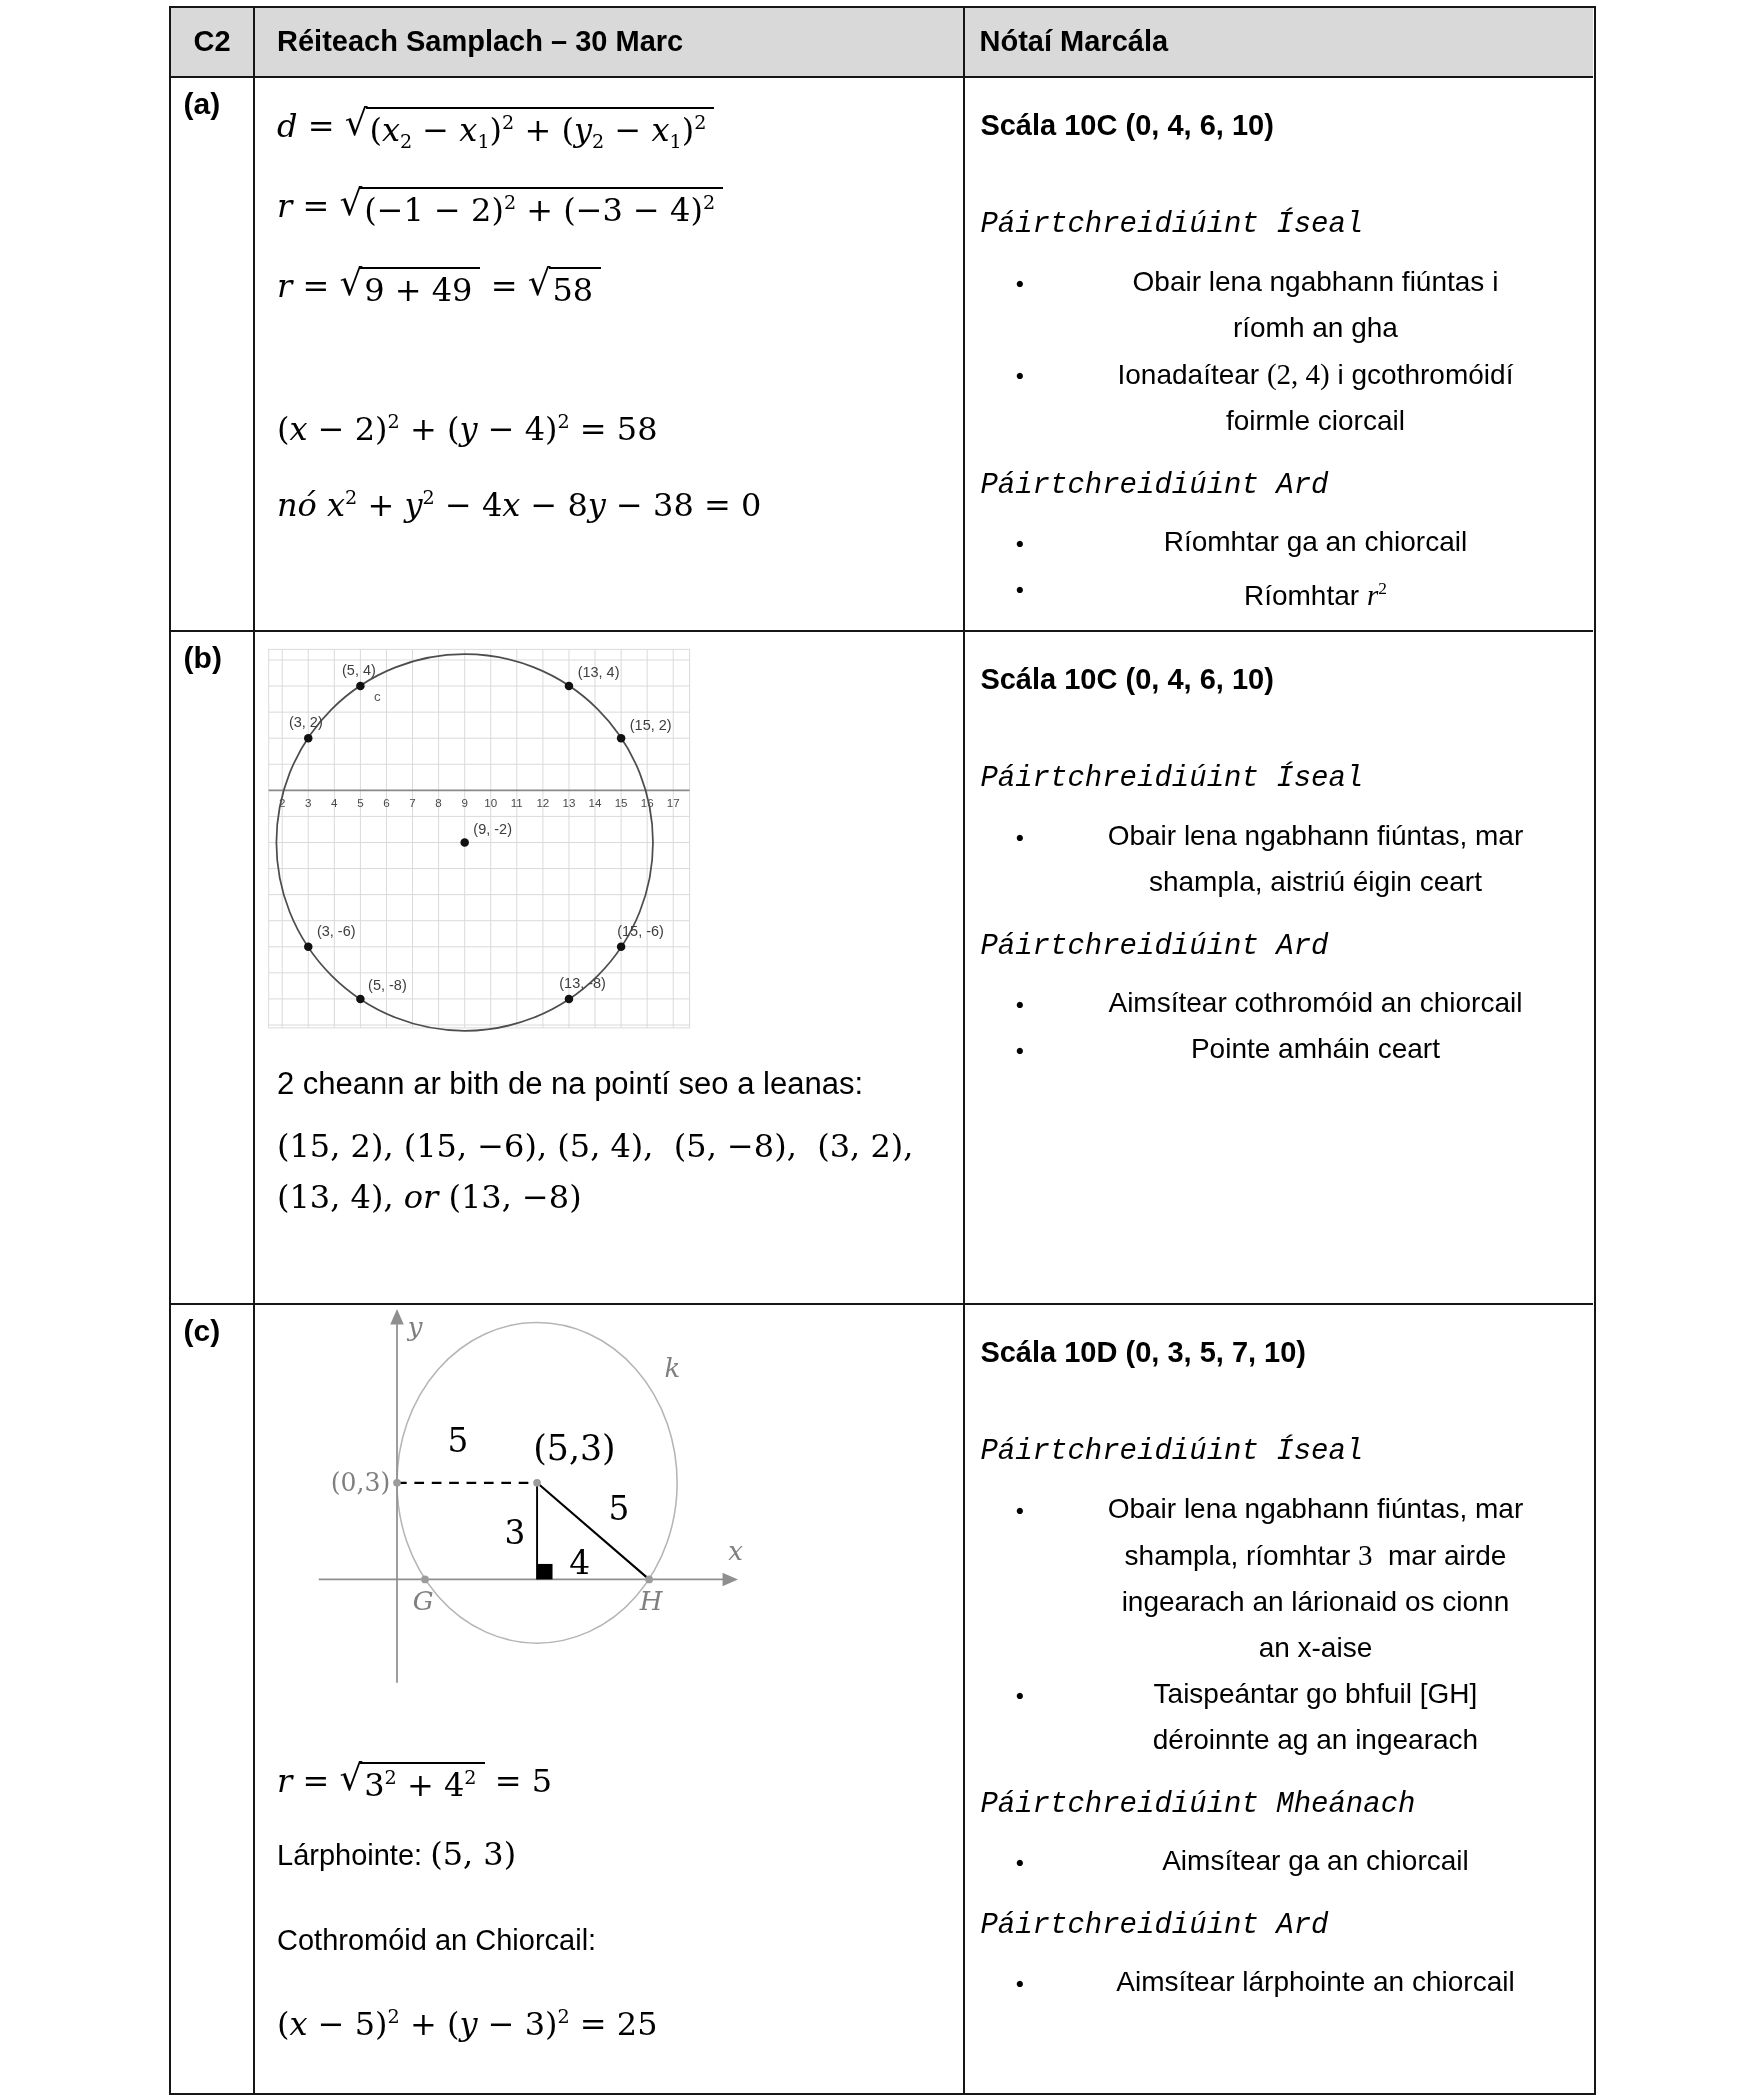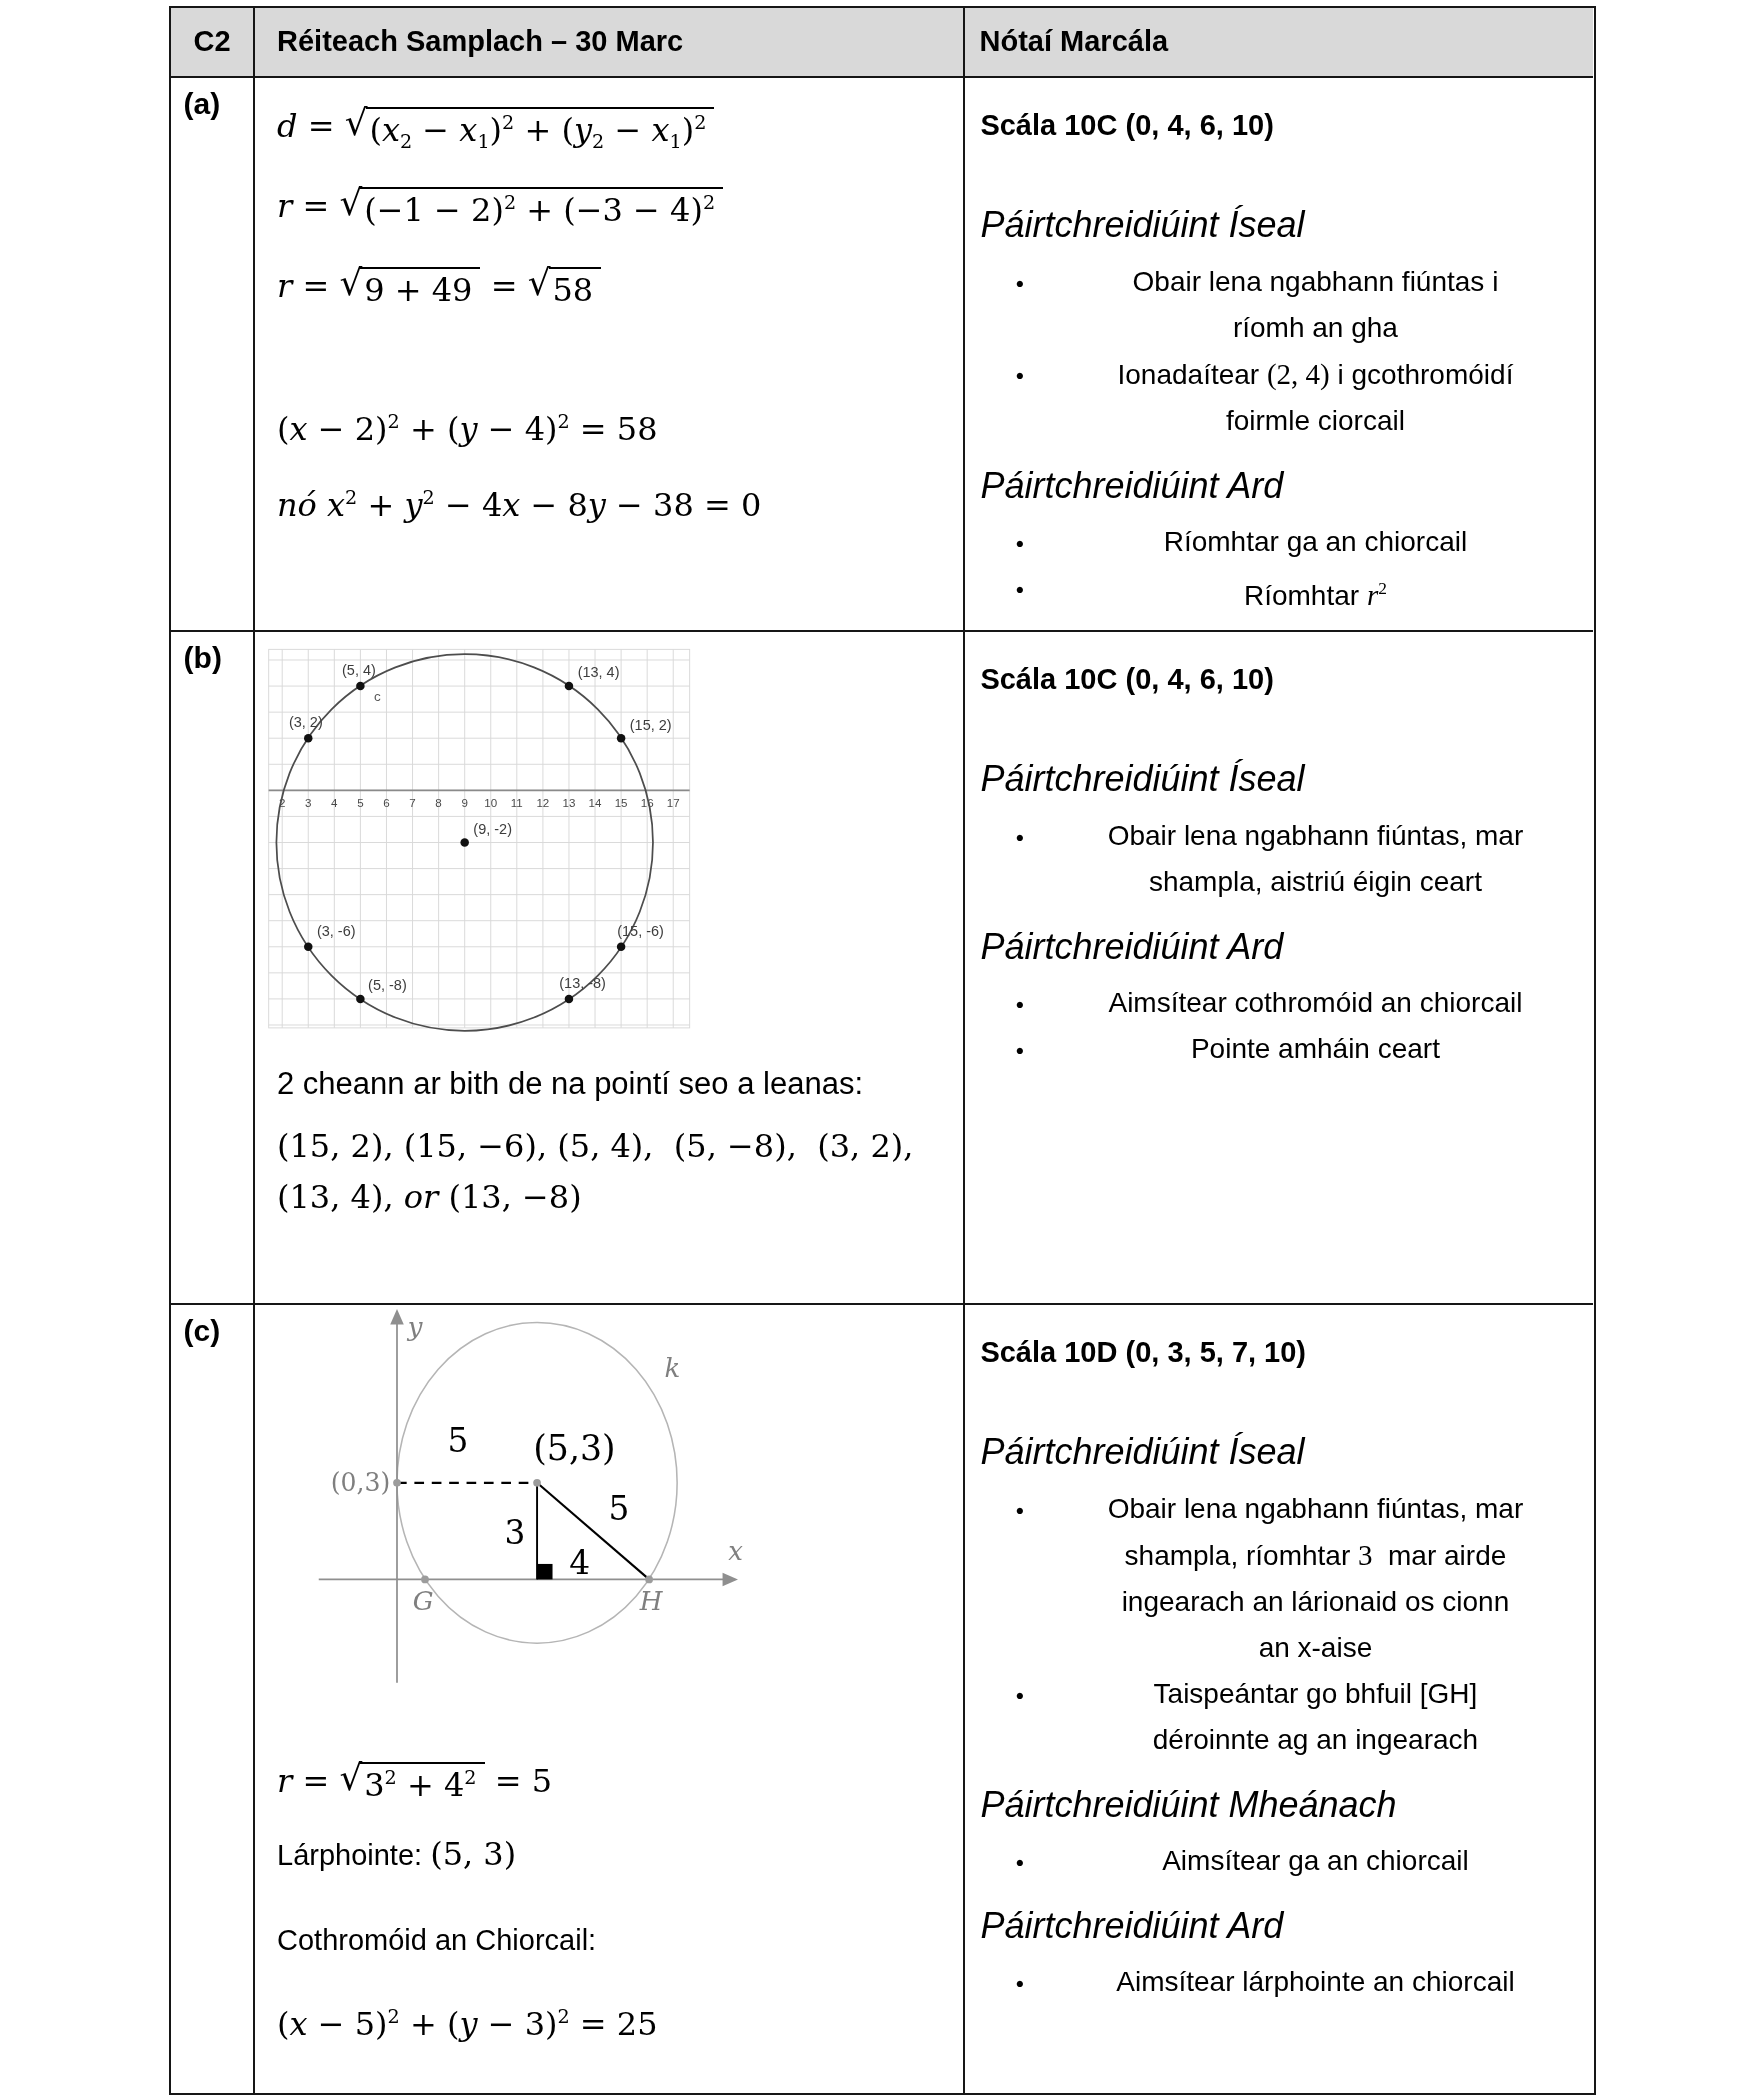--- a/index.html
+++ b/index.html
@@ -21,21 +21,21 @@
   .fm i{font-style:italic;}
   .fm sub{font-size:60%;}
   .fm sup{font-size:60%;}
   .sq{display:inline-flex;align-items:flex-start;}
   .rs{font-style:normal;font-size:1.12em;line-height:1;margin-right:-1.9px;transform:translateY(-0.06em);}
   .rb{border-top:2.4px solid #000;padding:0.04em 0.25em 0 0.12em;}
   .sans{font-family:"Liberation Sans",sans-serif;font-size:29px;}
   
   .nb{padding:0 13.5px 0 15.4px;margin-top:16px;}
   .scale{font-weight:bold;font-size:29px;line-height:37px;margin:13.5px 0 62px 0;}
-  .nh{font-style:italic;font-size:36px;line-height:37px;margin:0 0 15.4px 0;}
+  .nh{font-style:italic;font-size:29px;line-height:37px;margin:0 0 15.4px 0;font-family:Liberation Mono, monospace;}
   .nb ul{list-style:none;margin:0;padding:0;text-align:center;}
   .nb ul + .nh{margin-top:23px;}
   .nb li{position:relative;padding-left:71px;font-size:28px;line-height:46px;}
   .nb li::before{content:'●';position:absolute;left:35px;top:1px;font-size:14.5px;}
   .m{font-family:Liberation Serif, serif;font-size:29px;}
   .m i{font-style:italic;}
   .m sup{font-size:60%;}
   .graphhost{position:absolute;left:0;top:0;}
   .soltext{position:absolute;left:22px;font-size:31px;}
 </style>

